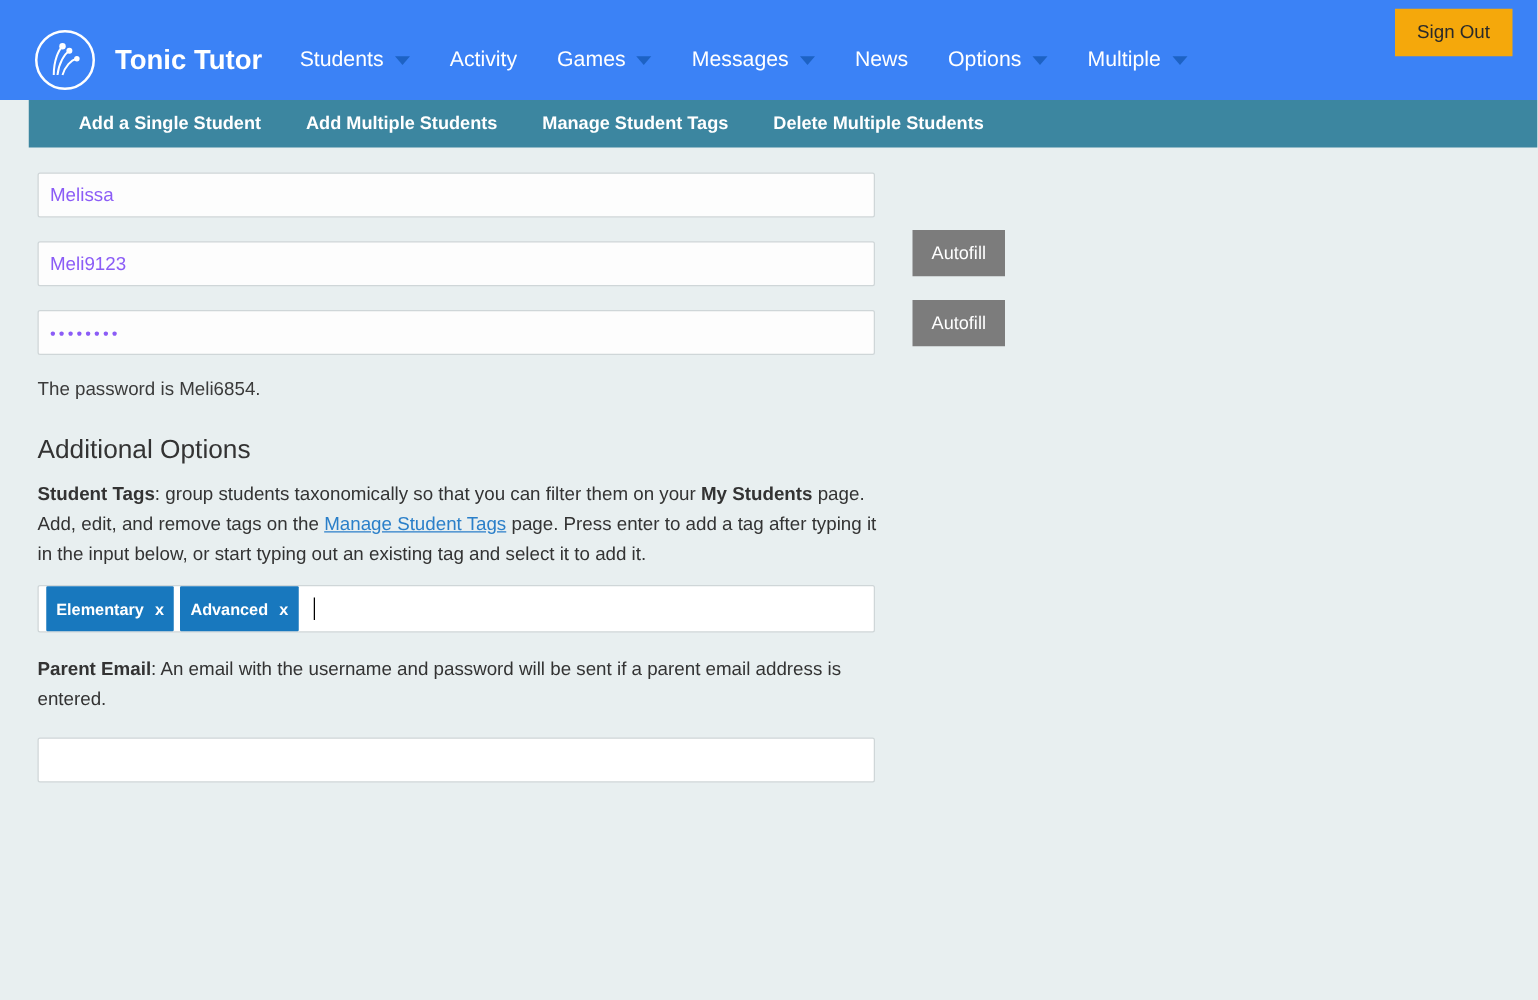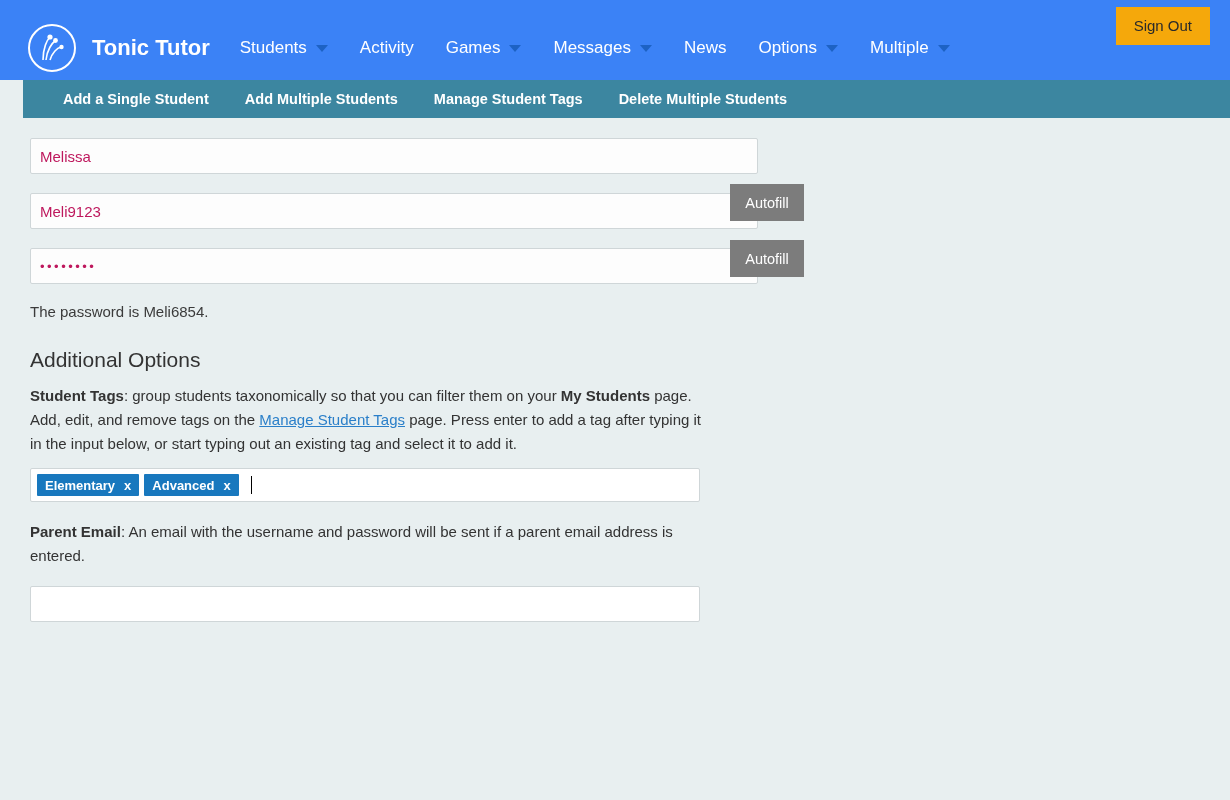--- a/index.html
+++ b/index.html
@@ -88,28 +88,28 @@
   
   .content {
     padding: 20px 0 0 30px;
     position: relative;
     width: 1230px;
   }
   .form-col { width: 670px; }
 
   .text-input {
     display: block;
-    width: 728px;
+    width: 670px;
     height: 36px;
     background: #fdfdfd;
     border: 1px solid #cfd6d8;
     border-radius: 2px;
     font-size: 15px;
     font-family: "Liberation Sans", sans-serif;
-    color: #be185d;
+    color: #8b5cf6;
     padding: 0 9px;
     margin-bottom: 19px;
     outline: none;
   }
   .text-input.pwd {
     letter-spacing: 2.5px;
     font-size: 13px;
   }
 
   .autofill-col {
@@ -167,21 +167,21 @@
     display: flex;
     align-items: center;
     padding: 0 6px;
     margin: 6px 0 18px 0;
   }
   .tag-chip {
     background: #1878be;
     color: #ffffff;
     font-size: 13px;
     font-weight: bold;
-    height: 22px;
+    height: 36px;
     display: inline-flex;
     align-items: center;
     padding: 0 8px;
     margin-right: 5px;
     border-radius: 1px;
     white-space: nowrap;
     text-align: center;
   }
   .tag-chip .tag-x {
     margin-left: 9px;

